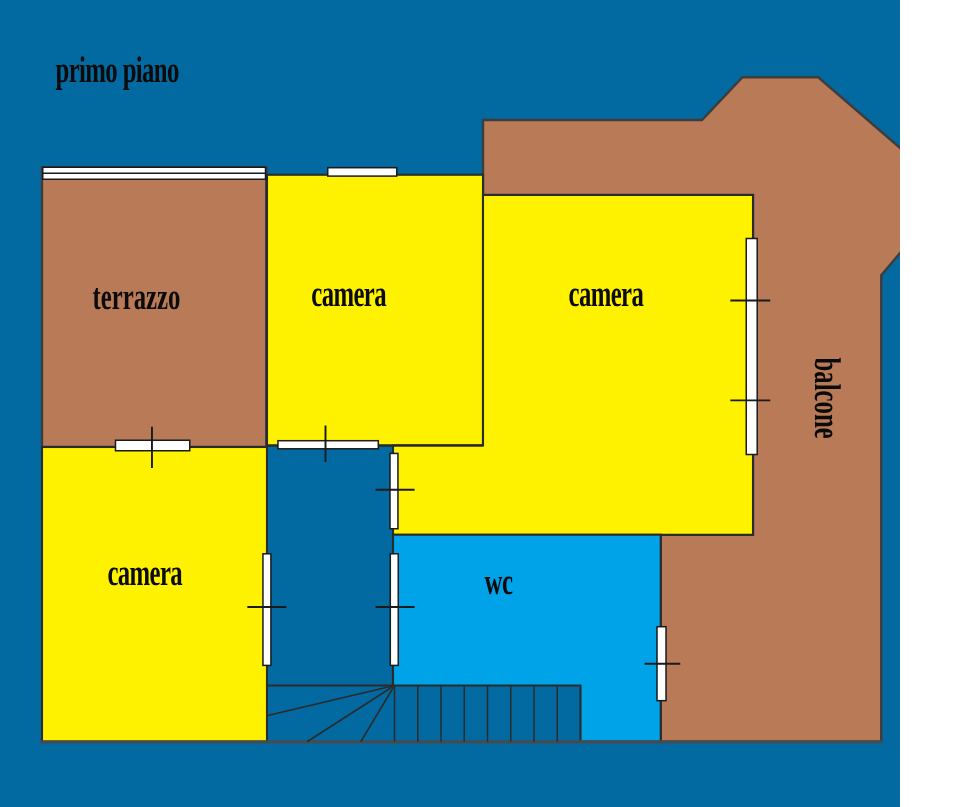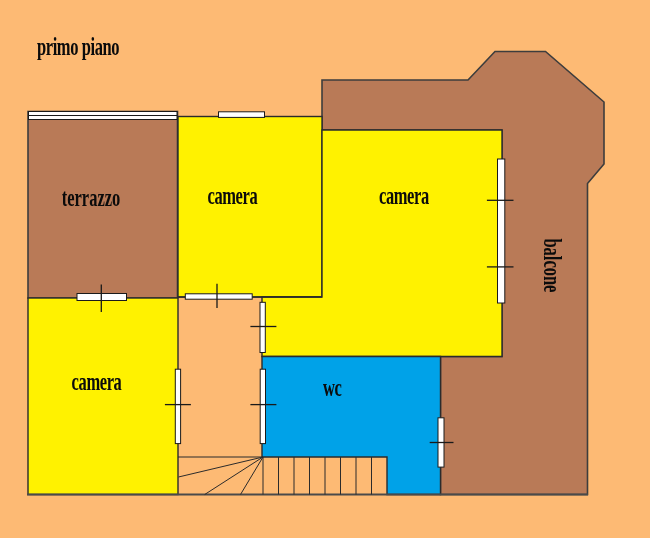--- a/index.html
+++ b/index.html
@@ -1,16 +1,16 @@
 <!DOCTYPE html>
 <html><head>
 <meta charset="utf-8">
 <style>
   html,body{margin:0;padding:0;background:#ffffff;}
-  .page{position:relative;width:650px;height:538px;background:#fdba74;overflow:hidden;text-align:right;}
+  .page{position:relative;width:600px;height:538px;background:#0369a1;overflow:hidden;text-align:right;}
   svg text{font-family:"Liberation Serif",serif;font-weight:bold;fill:#0b0b0b;}
 </style>
 </head>
 <body>
 <div class="page">
 <svg width="650" height="538" viewBox="0 0 650 538" xmlns="http://www.w3.org/2000/svg">
 
   <text transform="translate(37 54.8) scale(1,1.5)" font-size="16.5px" letter-spacing="-0.4">primo piano</text>
 
   <polygon points="322,80 468,80 495,51.5 545.5,51.5 604,102 604,164 587.5,183.5 587.5,494.5 440.5,494.5 440.5,356.5 502,356.5 502,130 322,130" fill="#b97a57" stroke="#3d3d3d" stroke-width="1.6"></polygon>

